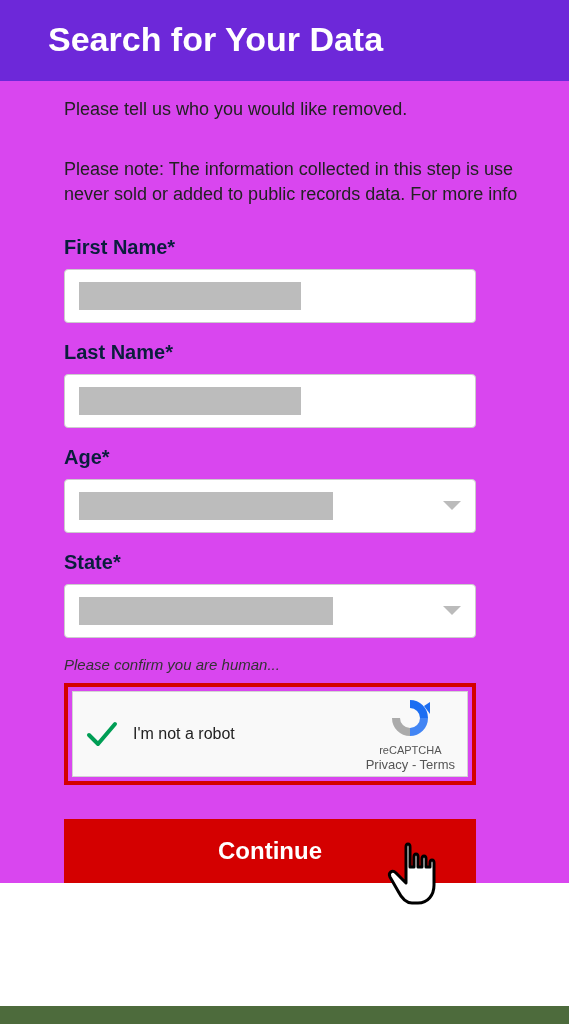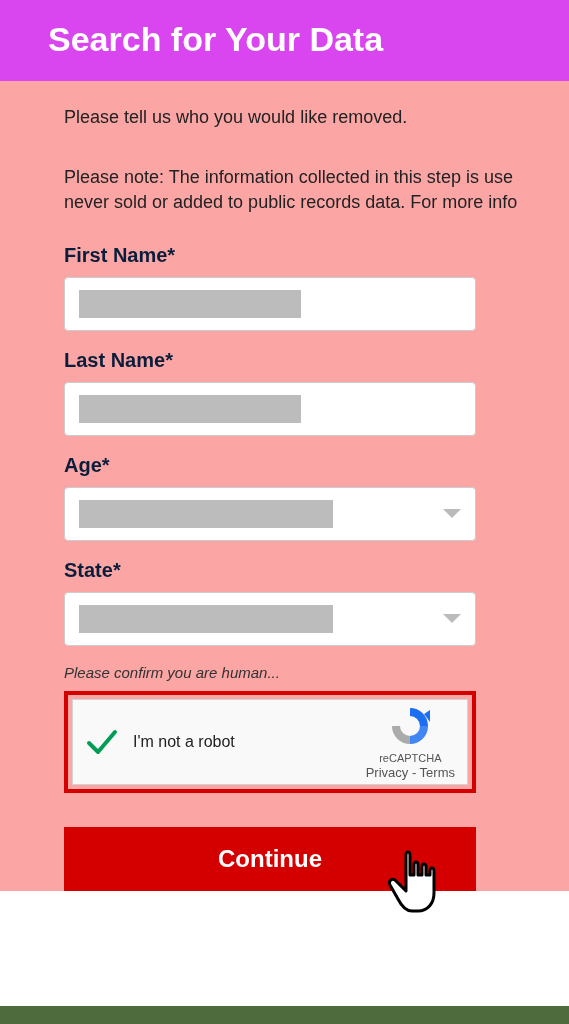--- a/index.html
+++ b/index.html
@@ -4,31 +4,31 @@
   <style>
     * { margin: 0; padding: 0; box-sizing: border-box; }
     body {
       font-family: -apple-system, BlinkMacSystemFont, "Segoe UI", Arial, sans-serif;
       background: #fff;
       width: 569px;
       height: 1024px;
       overflow: hidden;
     }
     .header {
-      background: #d946ef;
+      background: #6d28d9;
       color: #fff;
       padding: 20px 48px 22px;
     }
     .header h1 {
       font-size: 34px;
       font-weight: 700;
     }
     .content {
-      padding: 24px 0 0 64px;
-      background: #fca5a5;
+      padding: 16px 0 0 64px;
+      background: #d946ef;
     }
     .intro {
       font-size: 18px;
       color: #222;
       margin-bottom: 22px;
       line-height: 1.4;
     }
     .note {
       font-size: 18px;
       color: #222;

